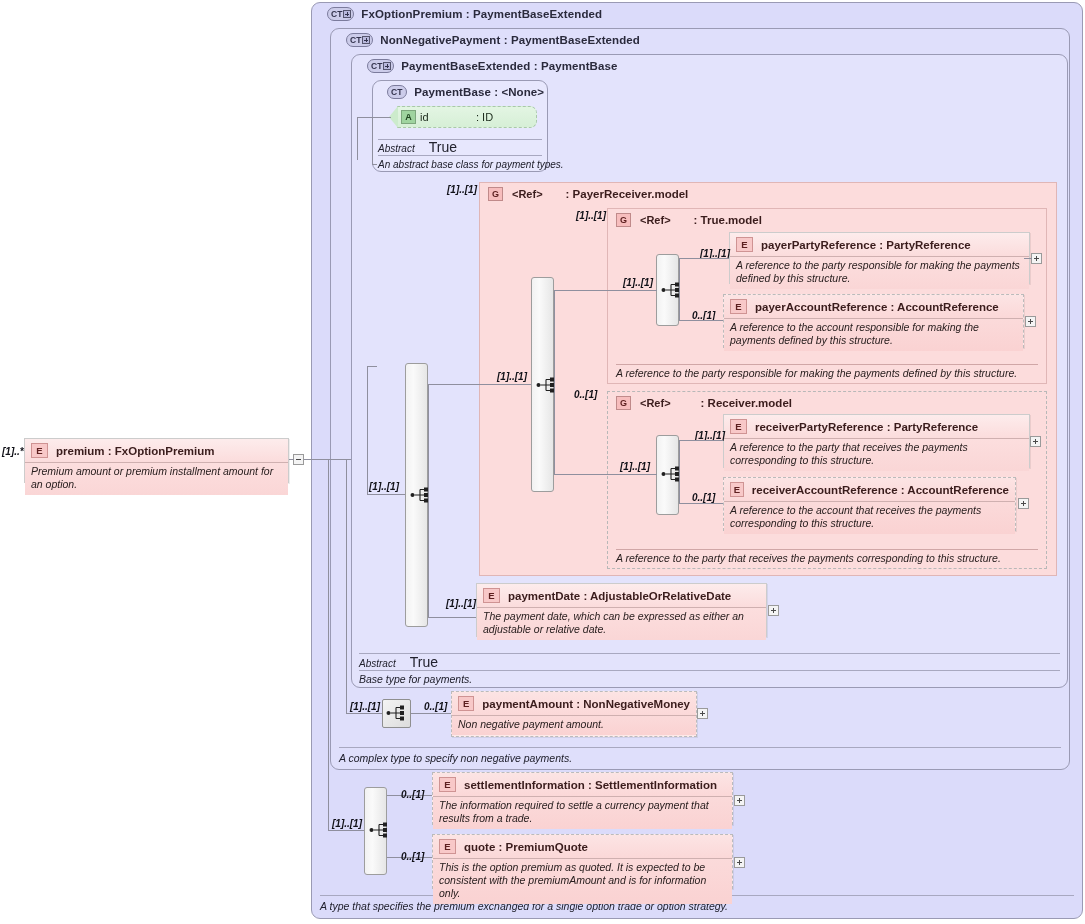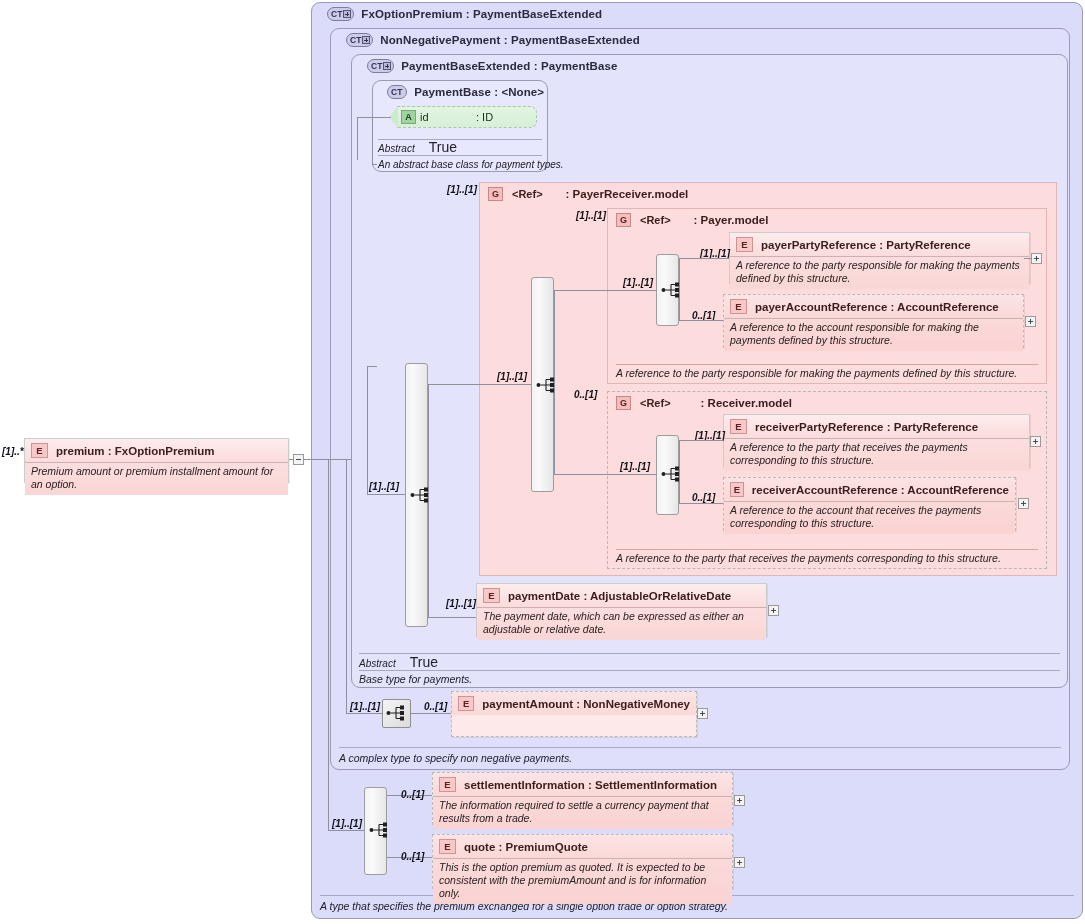--- a/index.html
+++ b/index.html
@@ -316,21 +316,21 @@
       <span class="gref">&lt;Ref&gt;</span>
       <span class="gname" style="margin-left:14px;">: PayerReceiver.model</span>
     </div>
   </div>
   <div class="card" style="left:447px; top:184px;">[1]..[1]</div>
 
   <div class="grouppanel" style="left:607px; top:208px; width:440px; height:176px;">
     <div class="ghead">
       <span class="badge-g">G</span>
       <span class="gref">&lt;Ref&gt;</span>
-      <span class="gname" style="margin-left:14px;">: Payer.model</span>
+      <span class="gname" style="margin-left:14px;">: True.model</span>
     </div>
     <div class="gdoc" style="bottom:4px;">A reference to the party responsible for making the payments defined by this structure.</div>
   </div>
   <div class="card" style="left:576px; top:210px;">[1]..[1]</div>
 
   <div class="elembox" style="left:729px; top:232px; width:301px; height:52px;">
     <div class="ehead">
       <span class="badge-e">E</span>
       <span class="ename">payerPartyReference  :  PartyReference</span>
     </div>
@@ -459,20 +459,21 @@
   <div class="card" style="left:350px; top:701px;">[1]..[1]</div>
   <div class="hline" style="left:346px; top:713px; width:36px;"></div>
   <div class="hline" style="left:411px; top:713px; width:40px;"></div>
   <div class="card" style="left:424px; top:701px;">0..[1]</div>
 
   <div class="elembox optional" style="left:451px; top:691px; width:246px; height:46px;">
     <div class="ehead">
       <span class="badge-e">E</span>
       <span class="ename">paymentAmount  :  NonNegativeMoney</span>
     </div>
+    <div class="edoc">Non negative payment amount.</div>
   </div>
   <div class="toggle plus" style="left:697px; top:708px;"></div>
 
   <div class="seqbar" style="left:364px; top:787px; width:23px; height:88px;"></div>
   <svg class="seqicon" style="left:369px; top:822px;" viewBox="0 0 22 16">
     <circle cx="2.5" cy="8" r="2" fill="#202020"></circle>
     <path d="M4.5 8 H10 M10 8 V2.5 M10 8 V13.5 M10 2.5 H14 M10 13.5 H14 M10 8 H14" stroke="#202020" fill="none" stroke-width="1.1"></path>
     <rect x="14" y="0.5" width="4" height="4" fill="#202020"></rect>
     <rect x="14" y="6" width="4" height="4" fill="#202020"></rect>
     <rect x="14" y="11.5" width="4" height="4" fill="#202020"></rect>

